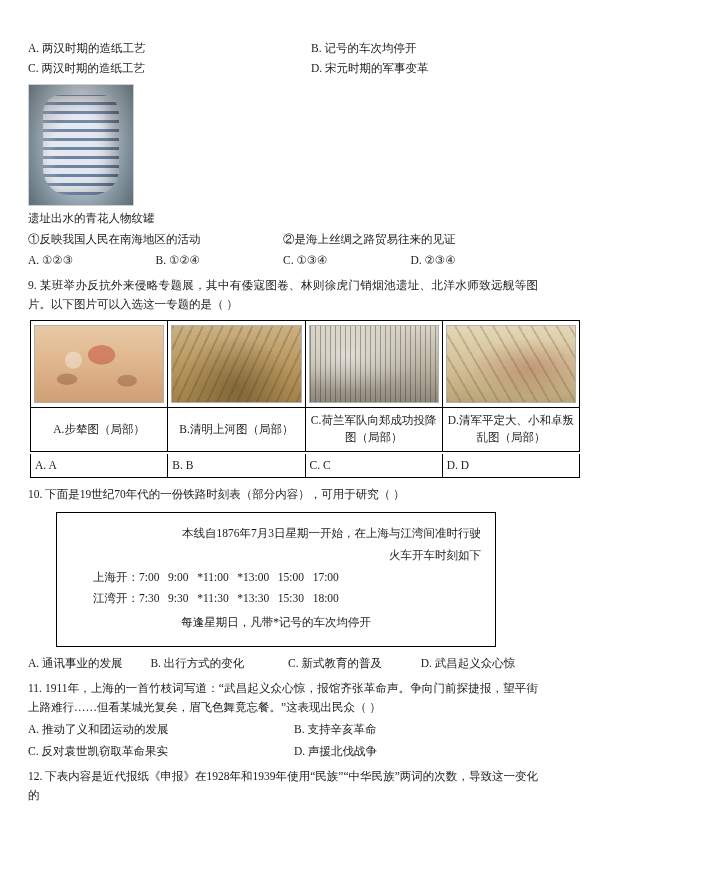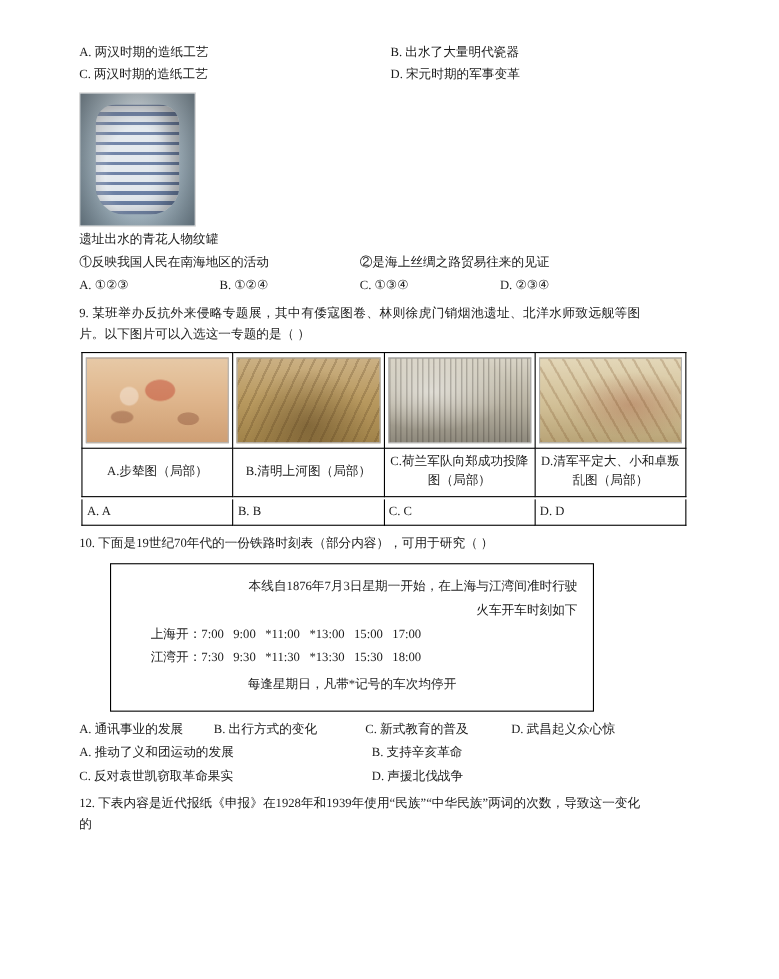--- a/index.html
+++ b/index.html
@@ -15,21 +15,20 @@
     font-size: 11.5px;
     line-height: 1.5;
     overflow: hidden;
   }
   .page {
     position: relative;
     width: 568px;
     height: 890px;
     padding: 0;
     box-sizing: border-box;
-    margin-left: 44px;
   }
   .content {
     padding: 40px 30px 0 28px;
   }
   .row2 {
     display: flex;
     margin-bottom: 3px;
   }
   .row2 > .col {
     width: 50%;
@@ -205,21 +204,21 @@
   .opt2 > div.second { padding-left: 22px; }
 </style>
 </head>
 <body>
 
 <div class="page">
   <div class="content">
 
     <div class="row2">
       <div class="col">A. 两汉时期的造纸工艺</div>
-      <div class="col second">B. 出水了大量明代瓷器</div>
+      <div class="col second">B. 记号的车次均停开</div>
     </div>
     <div class="row2">
       <div class="col">C. 两汉时期的造纸工艺</div>
       <div class="col second">D. 宋元时期的军事变革</div>
     </div>
 
 
     <div class="imgwrap">
       <div class="vase-photo"></div>
     </div>
@@ -284,20 +283,21 @@
       <div class="tt-foot">每逢星期日，凡带*记号的车次均停开</div>
     </div>
 
     <div class="opt4">
       <div>A. 通讯事业的发展</div>
       <div>B. 出行方式的变化</div>
       <div>C. 新式教育的普及</div>
       <div>D. 武昌起义众心惊</div>
     </div>
 
+    <div class="qtext">11. 1911年，上海的一首竹枝词写道：“武昌起义众心惊，报馆齐张革命声。争向门前探捷报，望平街上路难行……但看某城光复矣，眉飞色舞竟忘餐。”这表现出民众（    ）</div>
     <div class="opt2">
       <div>A. 推动了义和团运动的发展</div>
       <div class="second">B. 支持辛亥革命</div>
     </div>
     <div class="opt2">
       <div>C. 反对袁世凯窃取革命果实</div>
       <div class="second">D. 声援北伐战争</div>
     </div>
 
     <div class="qtext">12. 下表内容是近代报纸《申报》在1928年和1939年使用“民族”“中华民族”两词的次数，导致这一变化的</div>

